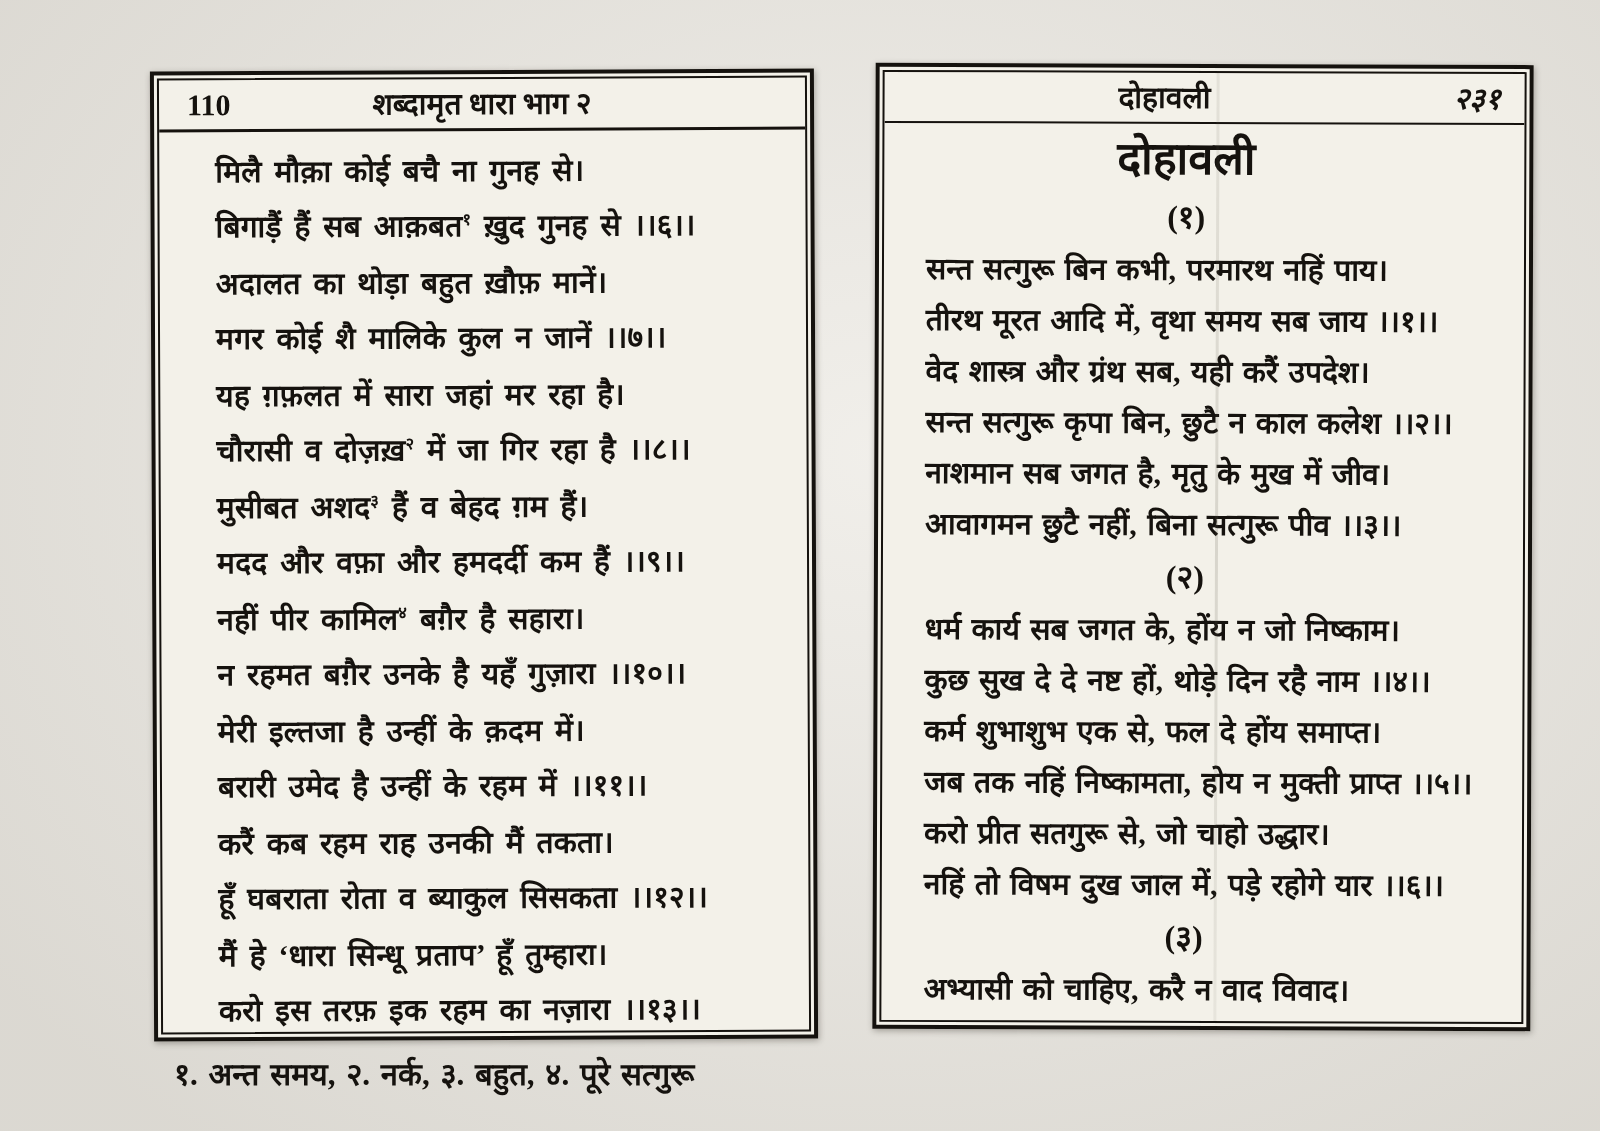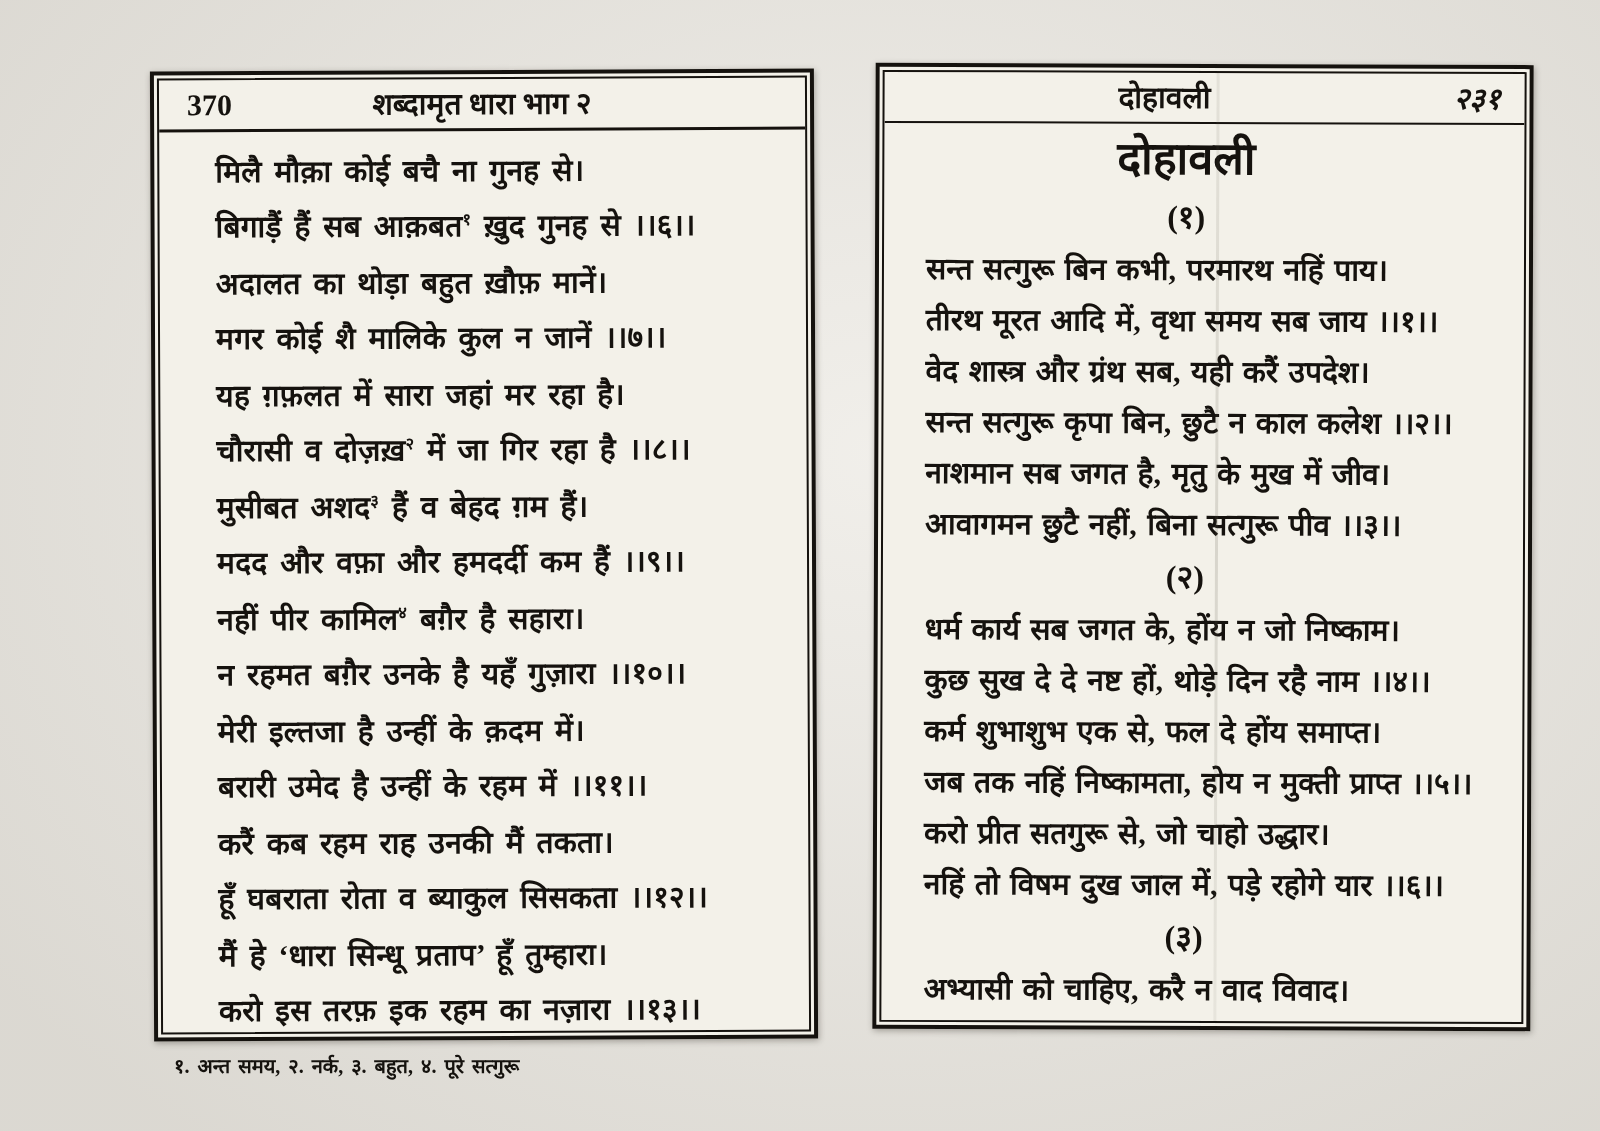--- a/index.html
+++ b/index.html
@@ -111,32 +111,32 @@
     left: 332px;
     width: 3px;
     background: linear-gradient(to bottom, rgba(90,85,70,0.10), rgba(90,85,70,0.18), rgba(90,85,70,0.08));
     pointer-events: none;
   }
 
   .footnote {
     position: absolute;
     left: 174px;
     top: 1052px;
-    font-size: 20px;
+    font-size: 31px;
     font-weight: 700;
     word-spacing: 3px;
   }
 </style>
 </head>
 <body>
 
 <div class="page" id="left-page">
   <div class="page-inner">
     <div class="page-header">
-      <span class="header-pagenum-left">370</span>
+      <span class="header-pagenum-left">110</span>
       <span class="header-title-center">शब्दामृत धारा भाग २</span>
     </div>
     <div class="left-body">
         <div class="couplet">
           <div class="verse-line">मिलै मौक़ा कोई बचै ना गुनह से।</div>
           <div class="verse-line">बिगाड़ैं हैं सब आक़बत<sup>१</sup> ख़ुद गुनह से ।।६।।</div>
         </div>
         <div class="couplet">
           <div class="verse-line">अदालत का थोड़ा बहुत ख़ौफ़ मानें।</div>
           <div class="verse-line">मगर कोई शै मालिके कुल न जानें ।।७।।</div>

